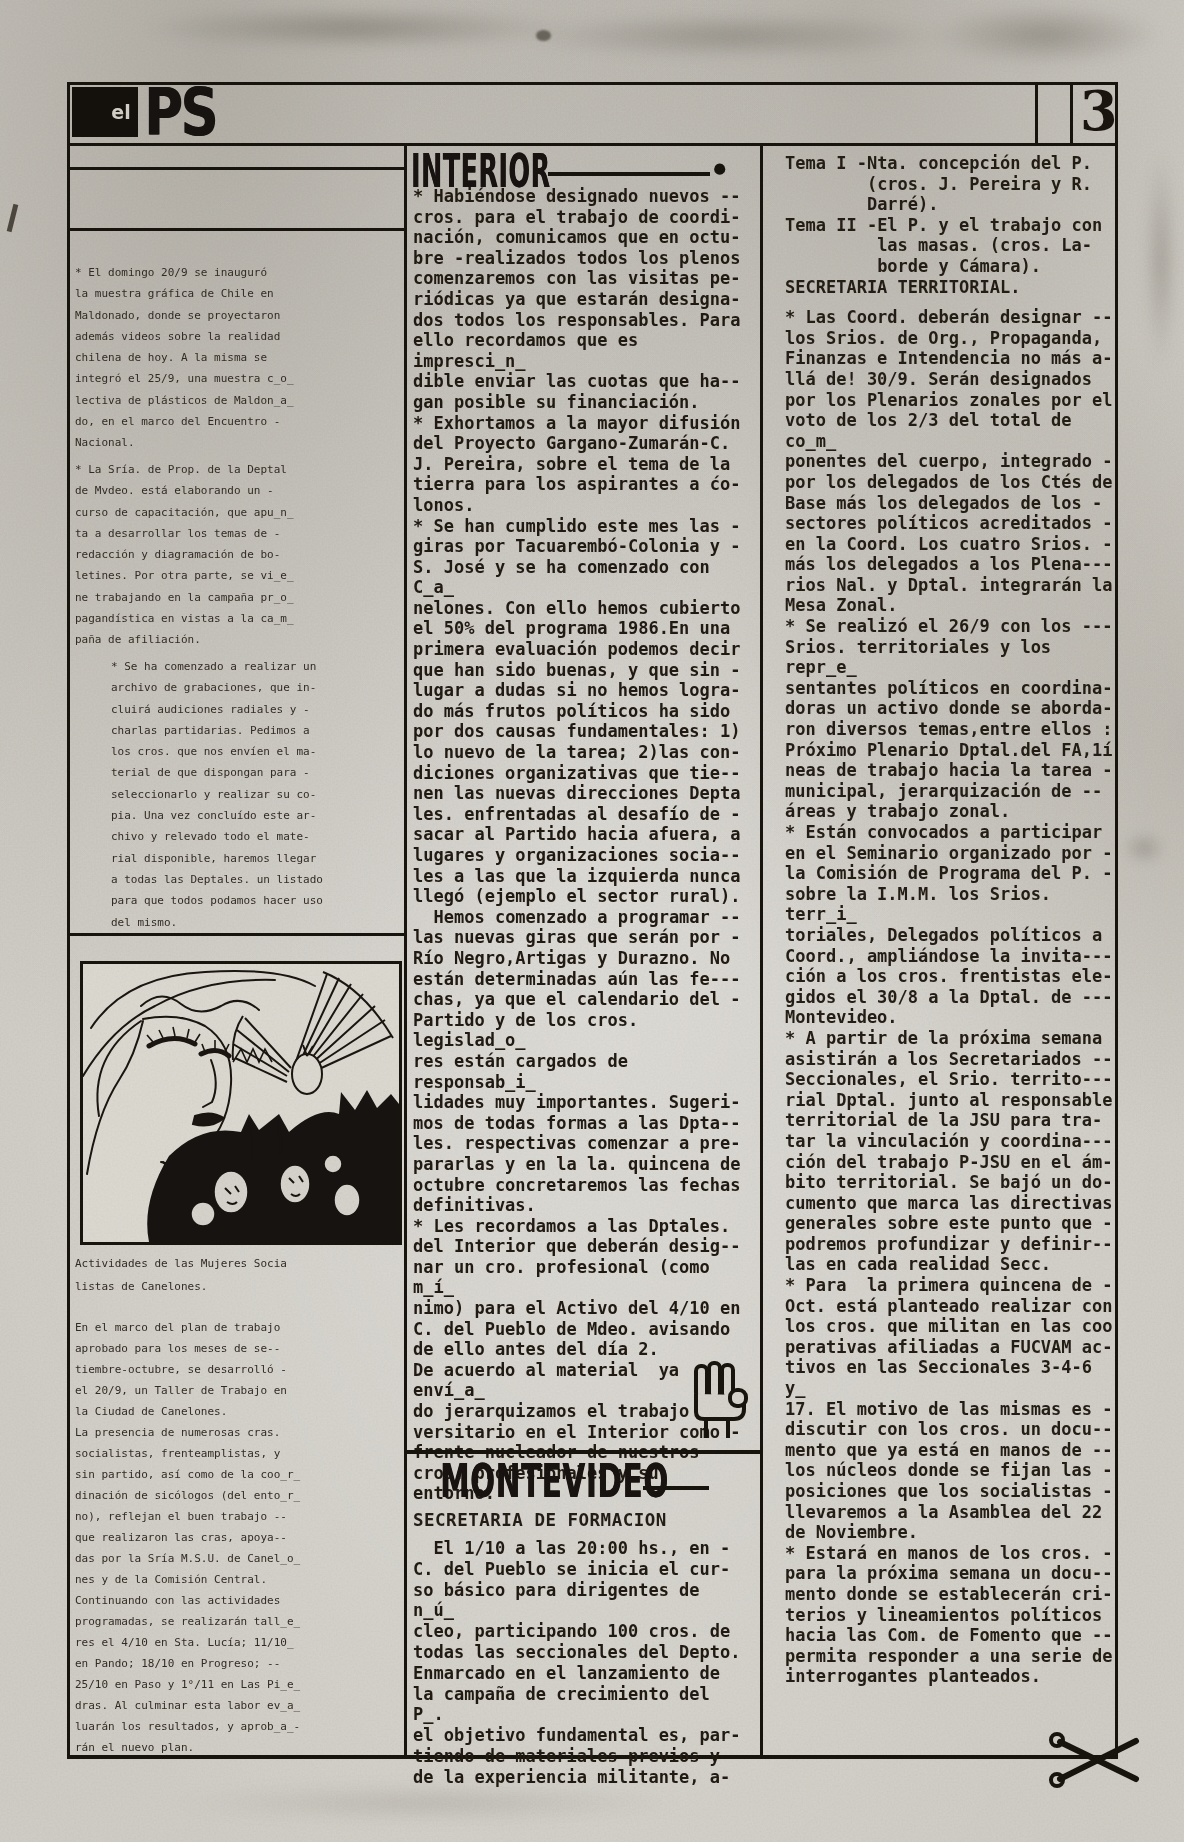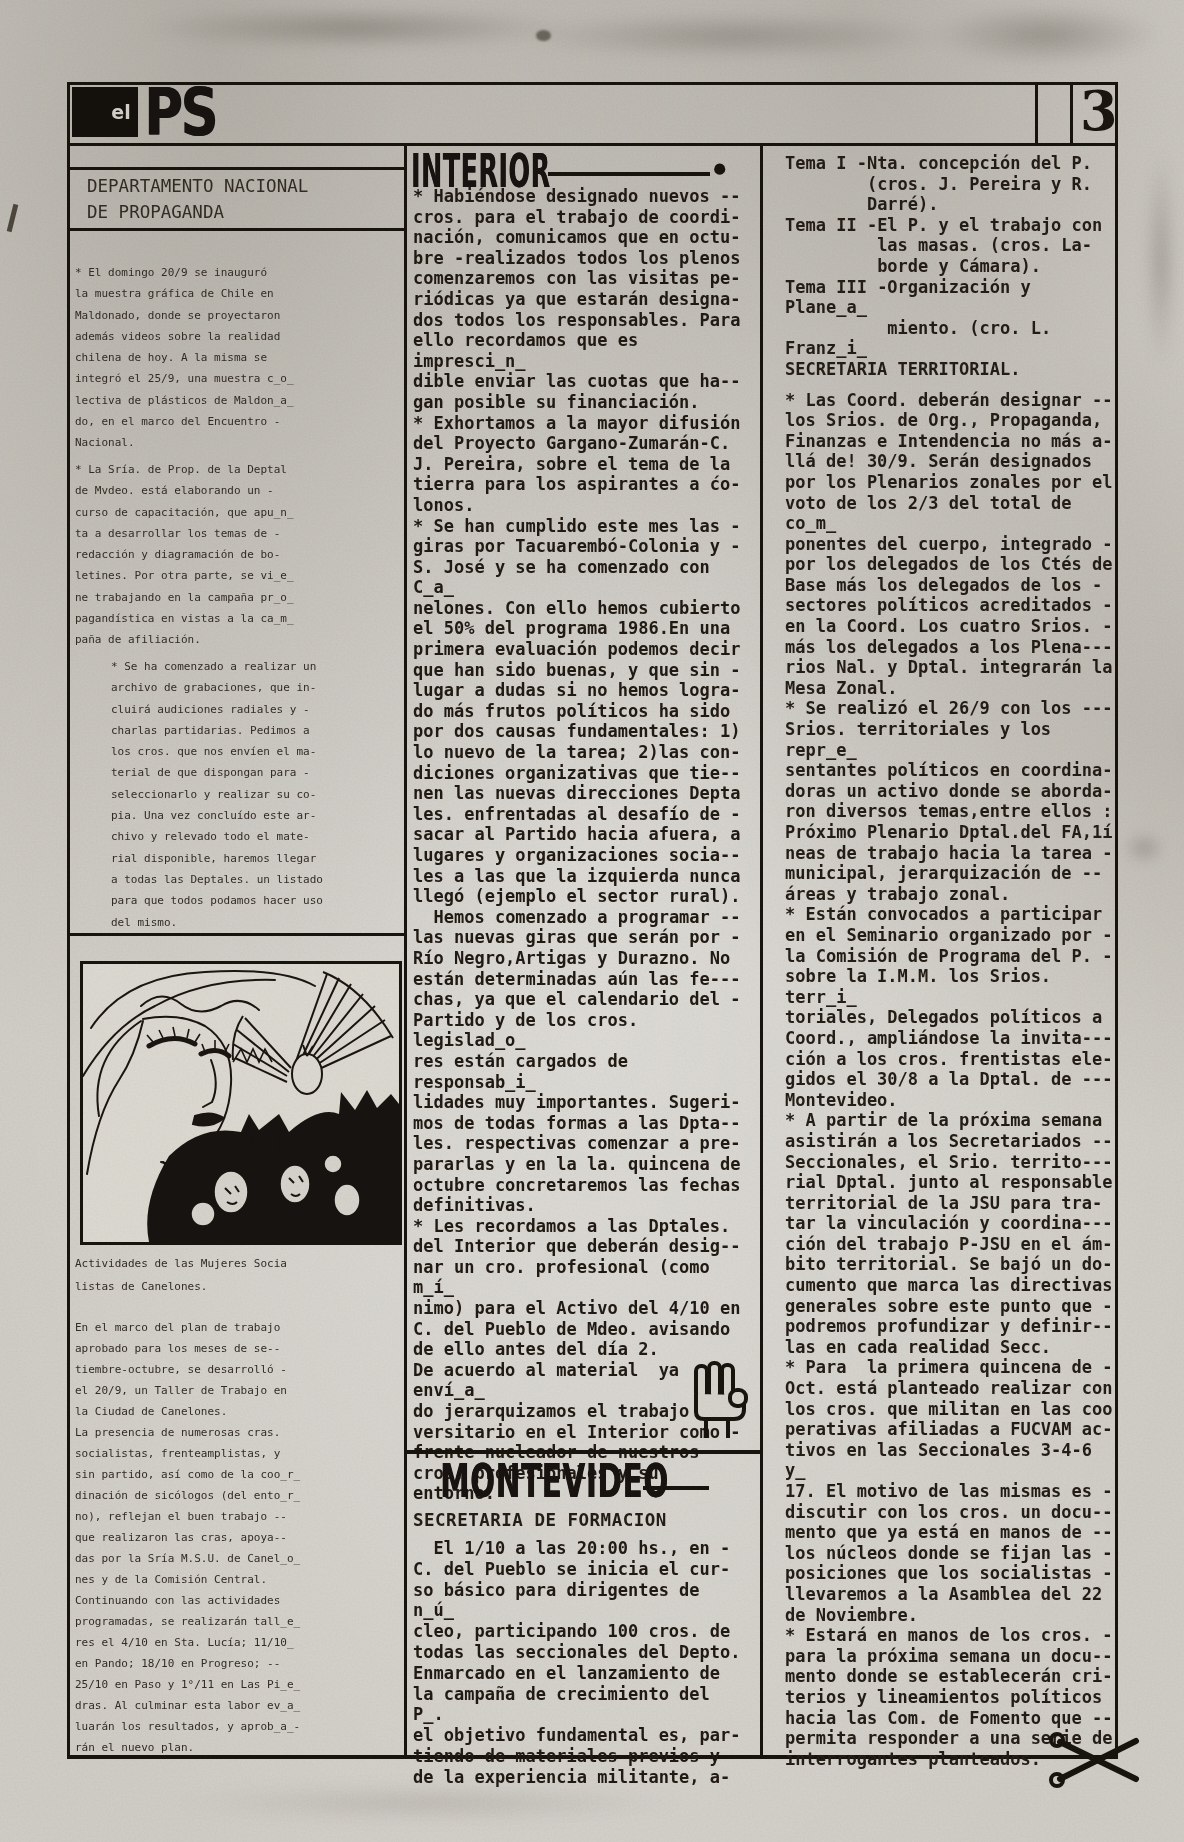--- a/index.html
+++ b/index.html
@@ -44,22 +44,20 @@
   <div class="rule" style="left:404px;top:143px;width:3px;height:1612px;"></div>
   <div class="rule" style="left:760px;top:143px;width:3px;height:1612px;"></div>
 
   <div class="abs" style="left:72px;top:87px;display:flex;align-items:flex-start;">
     <div style="width:34px;height:50px;background:#14100c;color:#d6d3cb;font-family:'DejaVu Sans',sans-serif;font-weight:bold;font-size:19px;display:flex;align-items:center;justify-content:center;padding-left:32px;">el</div>
     <div style="font-family:'DejaVu Sans',sans-serif;font-weight:bold;font-size:66px;line-height:52px;letter-spacing:-3px;color:#171310;transform:scaleX(0.80);transform-origin:left top;margin-left:6px;text-shadow:1px 0 #171310;">PS</div>
   </div>
   <div class="abs" style="left:1080px;top:84px;font-family:'DejaVu Serif',serif;font-weight:bold;font-size:54px;line-height:54px;color:#1b1510;">3</div>
 
   <div class="rule" style="left:67px;top:167px;width:337px;height:3px;"></div>
-  <div class="abs mono col-left" style="left:87px;top:173px;font-size:17.5px;line-height:26px;">DEPARTAMENTO NACIONAL
-DE PROPAGANDA</div>
   <div class="rule" style="left:67px;top:228px;width:337px;height:3px;"></div>
 
   <div class="abs mono col-left" style="left:75px;top:262px;width:324px;">* El domingo 20/9 se inauguró
 la muestra gráfica de Chile en
 Maldonado, donde se proyectaron
 además videos sobre la realidad
 chilena de hoy. A la misma se
 integró el 25/9, una muestra c̲o̲
 lectiva de plásticos de Maldon̲a̲
 do, en el marco del Encuentro -
@@ -250,22 +248,20 @@
 tiendo de materiales previos y
 de la experiencia militante, a-</div>
 
   <div class="abs col-right" style="left:785px;top:153px;width:330px;">
     <div class="mono"><span class="u">Tema I</span><span> -Nta. concepción del P.
         (cros. J. Pereira y R.
         Darré).</span></div>
     <div class="mono"><span class="u">Tema II</span><span> -El P. y el trabajo con
          las masas. (cros. La-
          borde y Cámara).</span></div>
-    <div class="mono"><span class="u">Tema III</span><span> -Organización y Plane̲a̲
-          miento. (cro. L. Franz̲i̲</span></div>
     <div class="mono u">SECRETARIA TERRITORIAL.</div>
     <div class="mono" style="margin-top:10px;">* Las Coord. deberán designar --
 los Srios. de Org., Propaganda,
 Finanzas e Intendencia no más a-
 llá de! 30/9. Serán designados
 por los Plenarios zonales por el
 voto de los 2/3 del total de co̲m̲
 ponentes del cuerpo, integrado -
 por los delegados de los Ctés de
 Base más los delegados de los -

